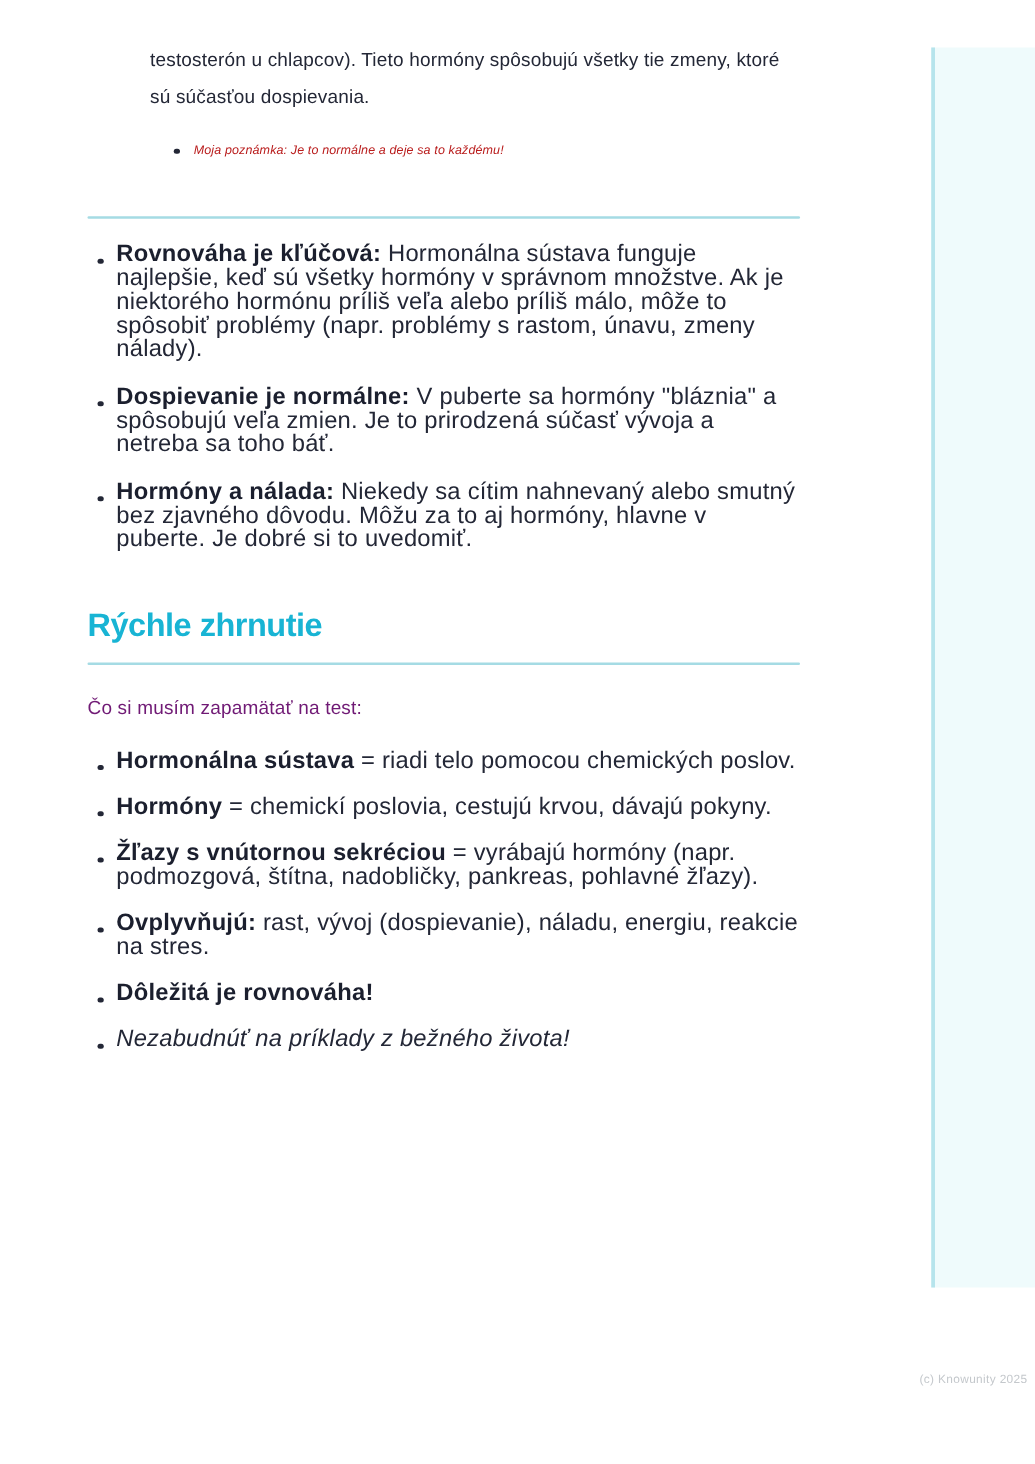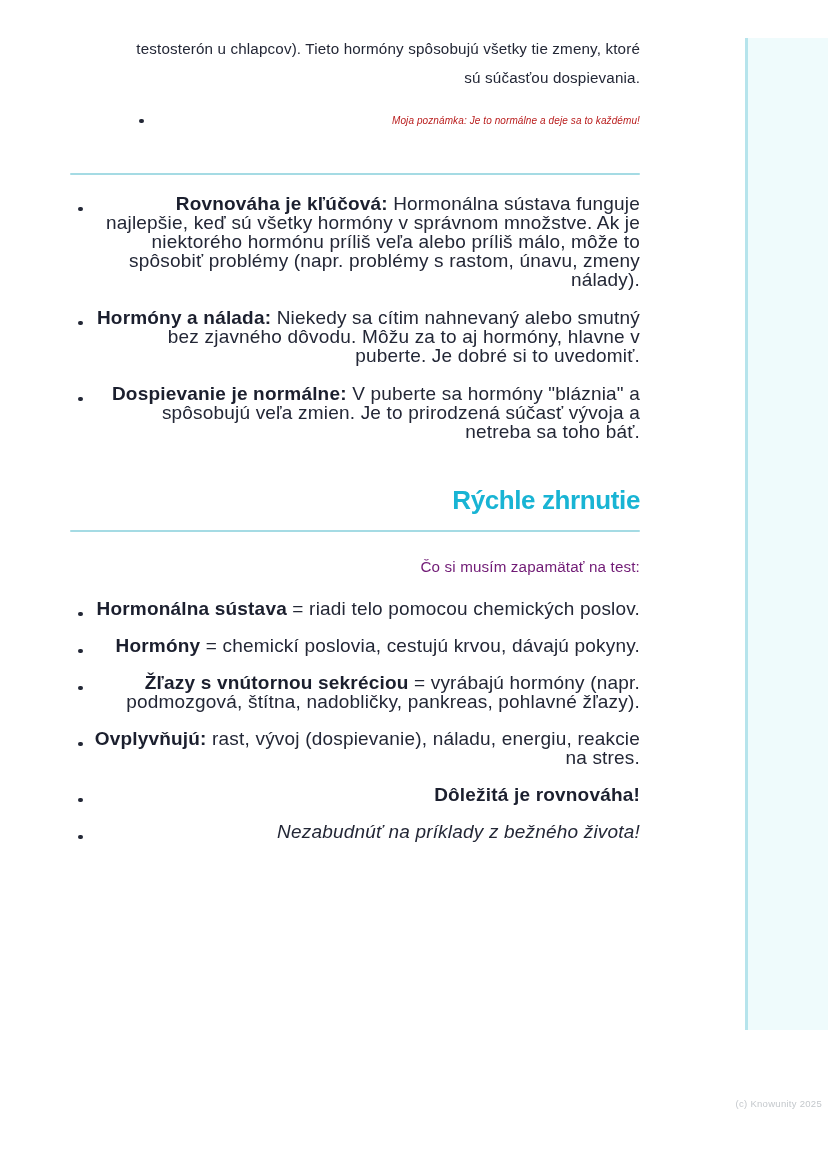--- a/index.html
+++ b/index.html
@@ -28,21 +28,20 @@
     box-sizing: border-box;
   }
 
   
   .page {
     position: absolute;
     left: 0;
     top: 0;
     width: 700px;
     padding: 0;
-    text-align: right;
   }
 
   .content {
     padding-left: 70px;
     padding-top: 34px;
     width: 570px;
   }
 
   
   .para {
@@ -187,24 +186,24 @@
 
     <div class="heading-block">
       <div class="rule"></div>
     </div>
 
     <ul class="bullets tips">
       <li>
         <span class="b">Rovnováha je kľúčová:</span><span> Hormonálna sústava funguje najlepšie, keď sú všetky hormóny v správnom množstve. Ak je niektorého hormónu príliš veľa alebo príliš málo, môže to spôsobiť problémy (napr. problémy s rastom, únavu, zmeny nálady).</span>
       </li>
       <li>
+        <span class="b">Dospievanie je normálne:</span><span> V puberte sa hormóny "bláznia" a spôsobujú veľa zmien. Je to prirodzená súčasť vývoja a netreba sa toho báť.</span>
+      </li>
+      <li>
         <span class="b">Hormóny a nálada:</span><span> Niekedy sa cítim nahnevaný alebo smutný bez zjavného dôvodu. Môžu za to aj hormóny, hlavne v puberte. Je dobré si to uvedomiť.</span>
-      </li>
-      <li>
-        <span class="b">Dospievanie je normálne:</span><span> V puberte sa hormóny "bláznia" a spôsobujú veľa zmien. Je to prirodzená súčasť vývoja a netreba sa toho báť.</span>
       </li>
     </ul>
 
     <div class="heading-block second">
       <h2 class="section-heading">Rýchle zhrnutie</h2>
       <div class="rule"></div>
     </div>
 
     <p class="lead-text">Čo si musím zapamätať na test:</p>
 

